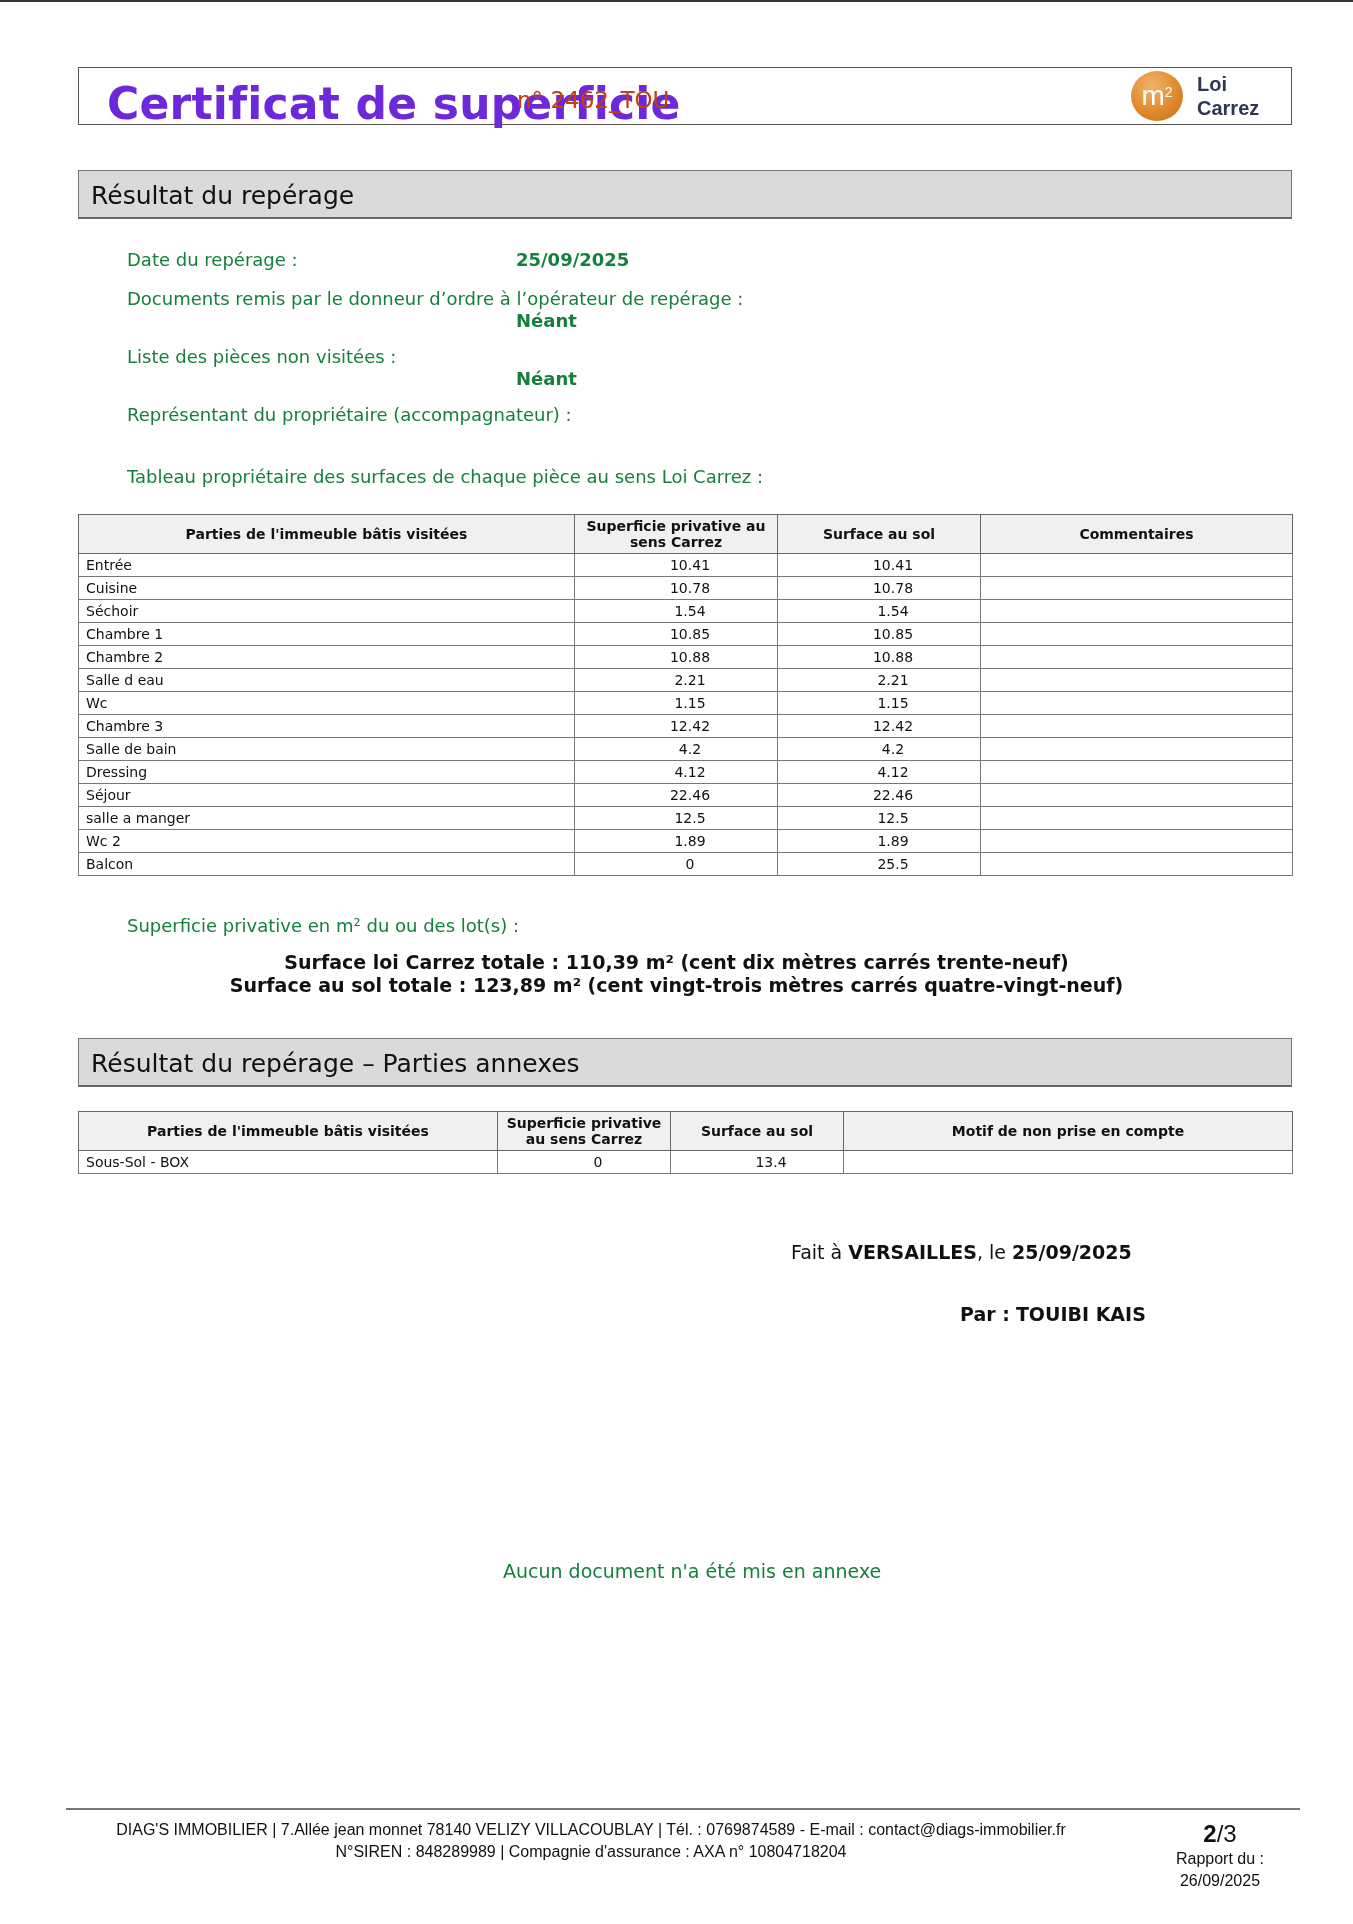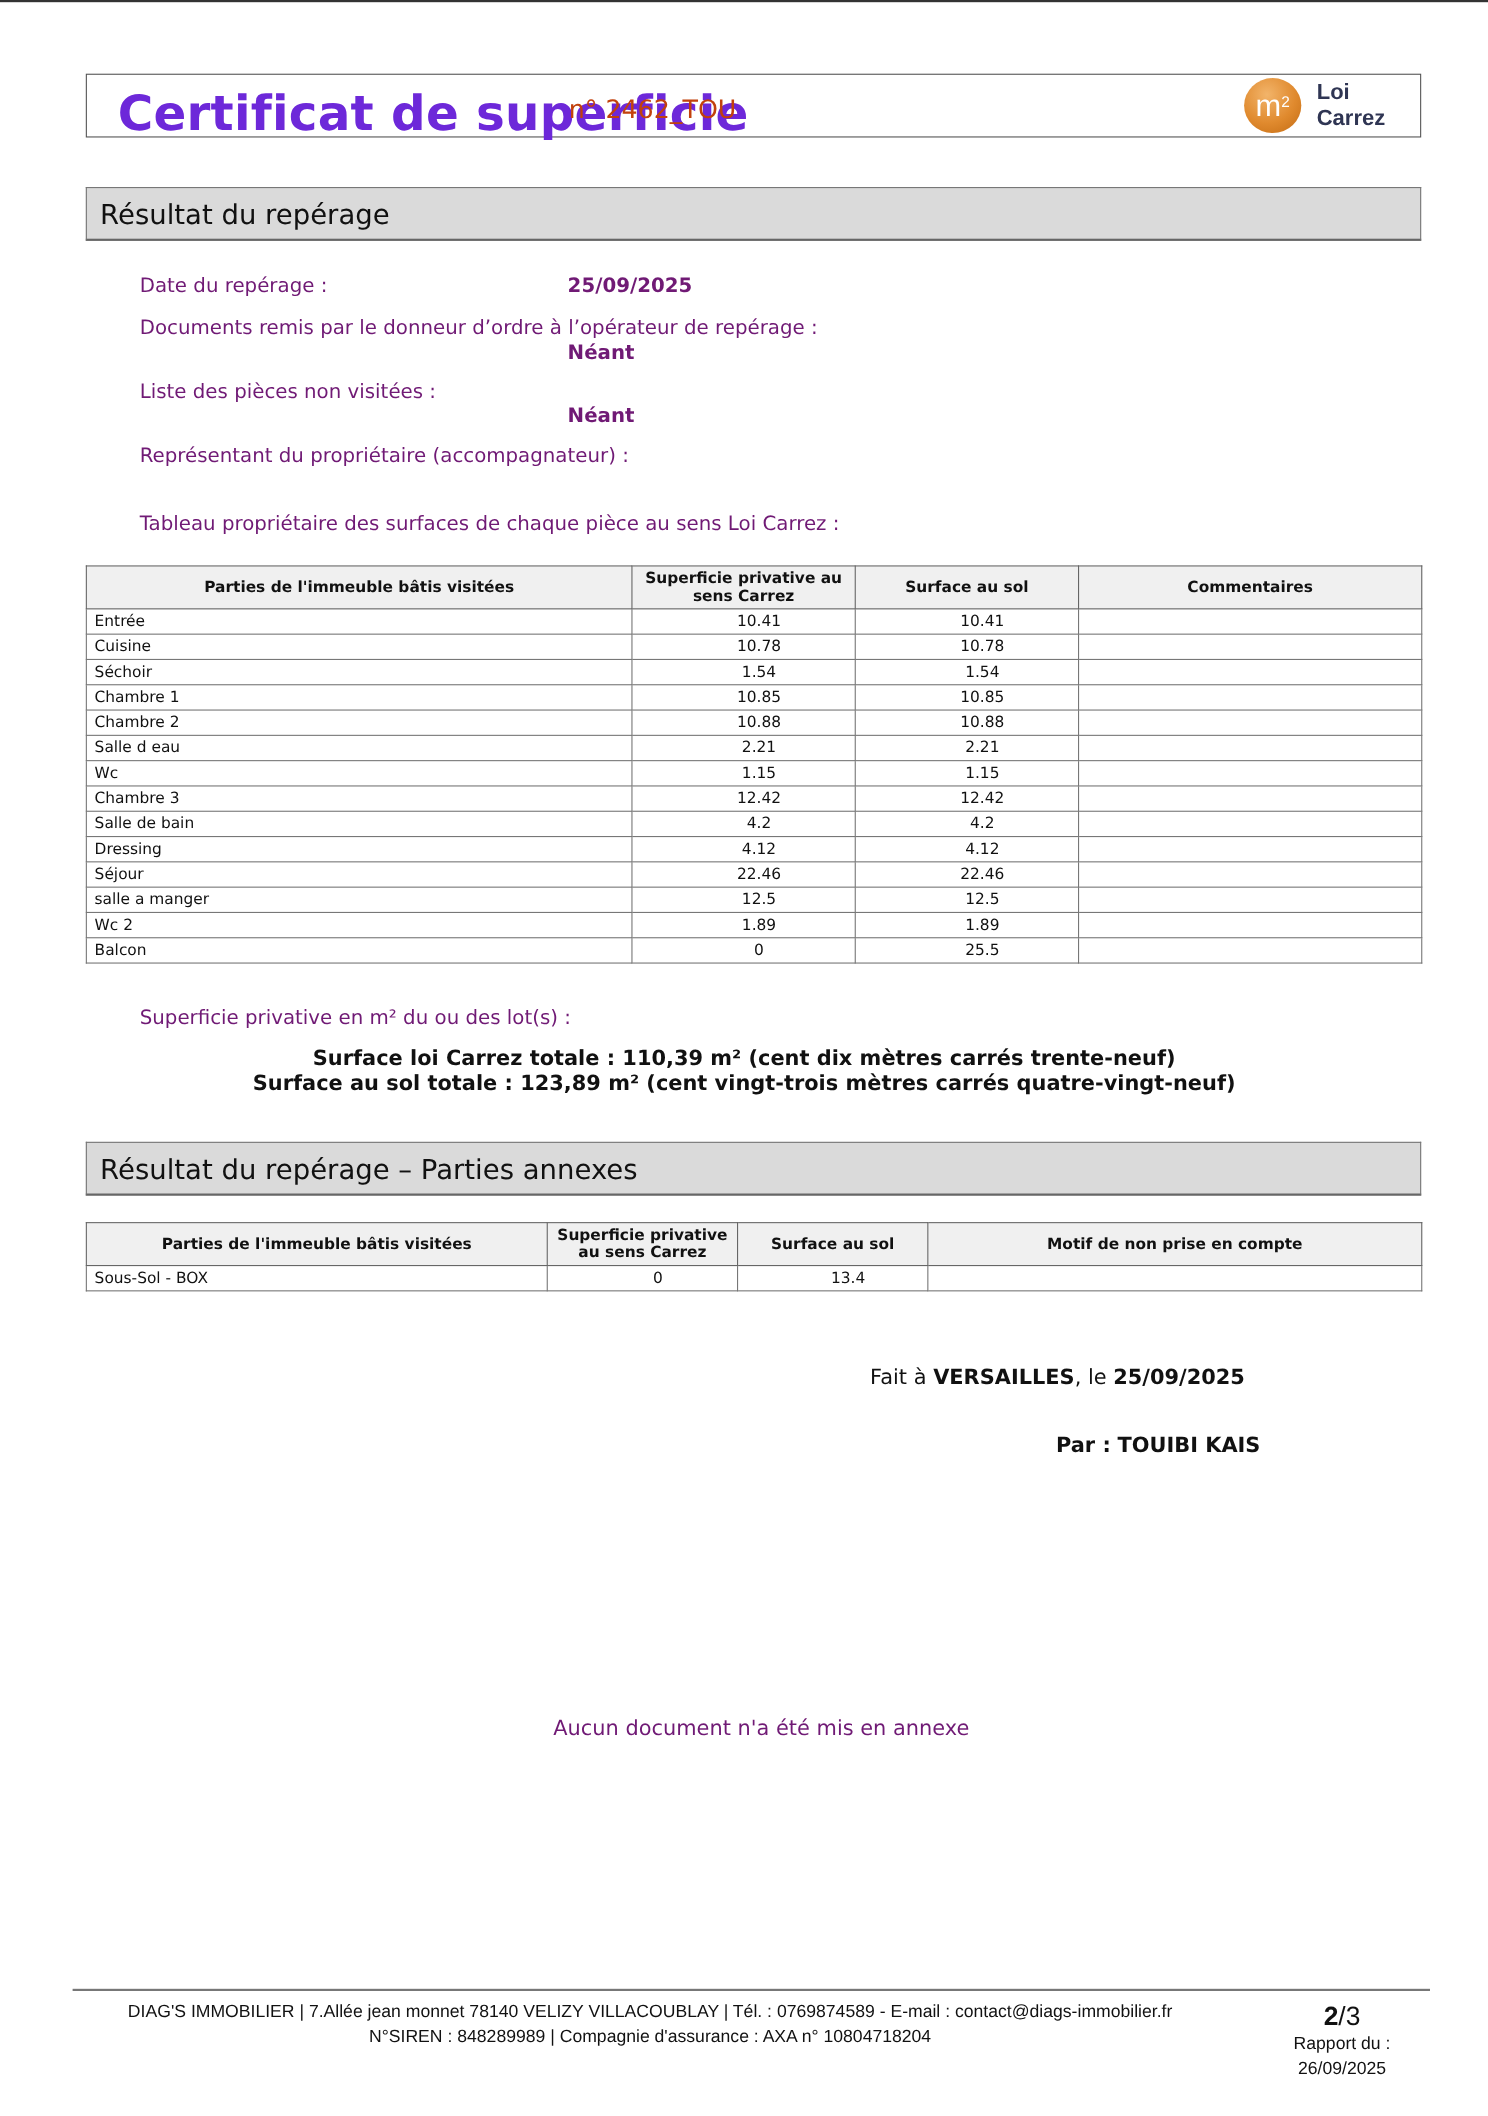--- a/index.html
+++ b/index.html
@@ -37,21 +37,21 @@
   }
 
   .section-bar {
     position: absolute; left: 78px; width: 1214px; height: 49px; box-sizing: border-box;
     background: #dadada; border: 1px solid #777; border-bottom: 2px solid #666;
   }
   .section-bar span {
     position: absolute; left: 12px; top: 10px; font-size: 25px; color: #111;
   }
 
-  .info { position: absolute; font-size: 18px; color: #701a75; }
+  .info { position: absolute; font-size: 18px; color: #15803d; }
   .info.bold { font-weight: bold; }
 
   table.grid {
     position: absolute; border-collapse: collapse; font-size: 14px;
     font-family: "DejaVu Sans", sans-serif;
   }
   table.grid th {
     background: #f0f0f0; font-weight: bold; font-size: 14px; border: 1px solid #666;
     padding: 0 4px; line-height: 16px; text-align: center;
   }

